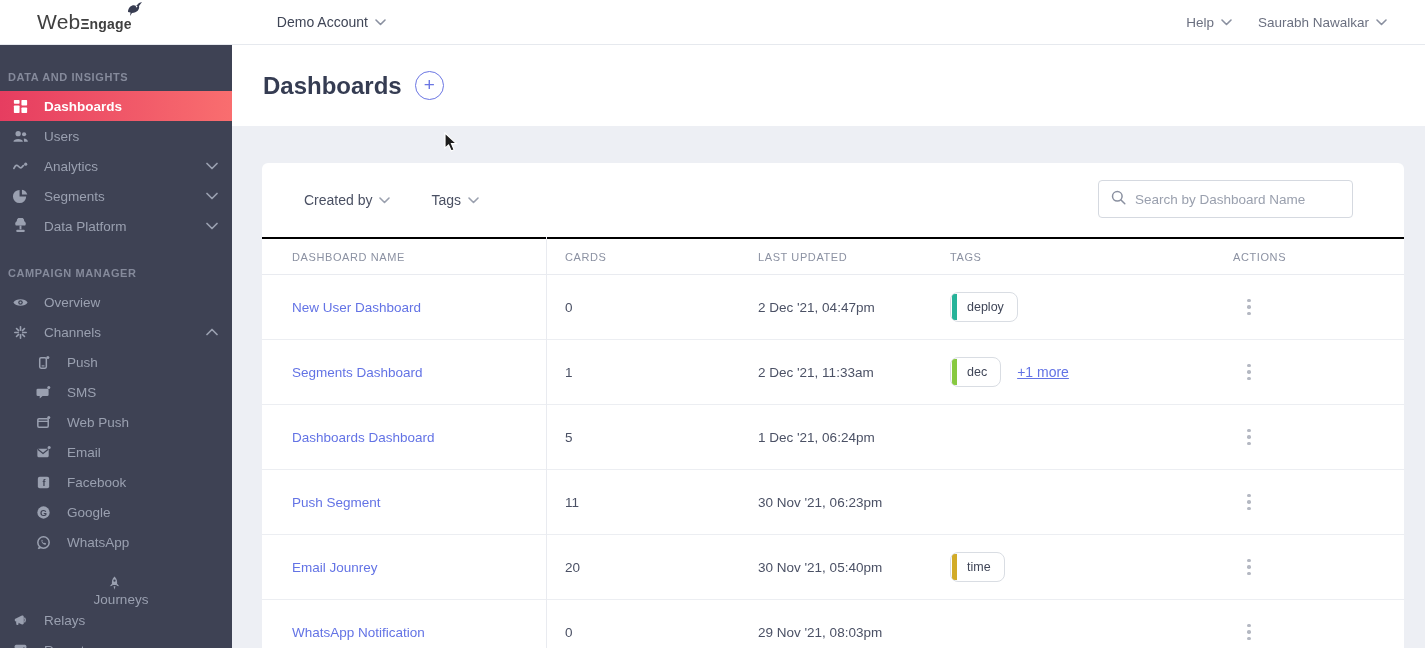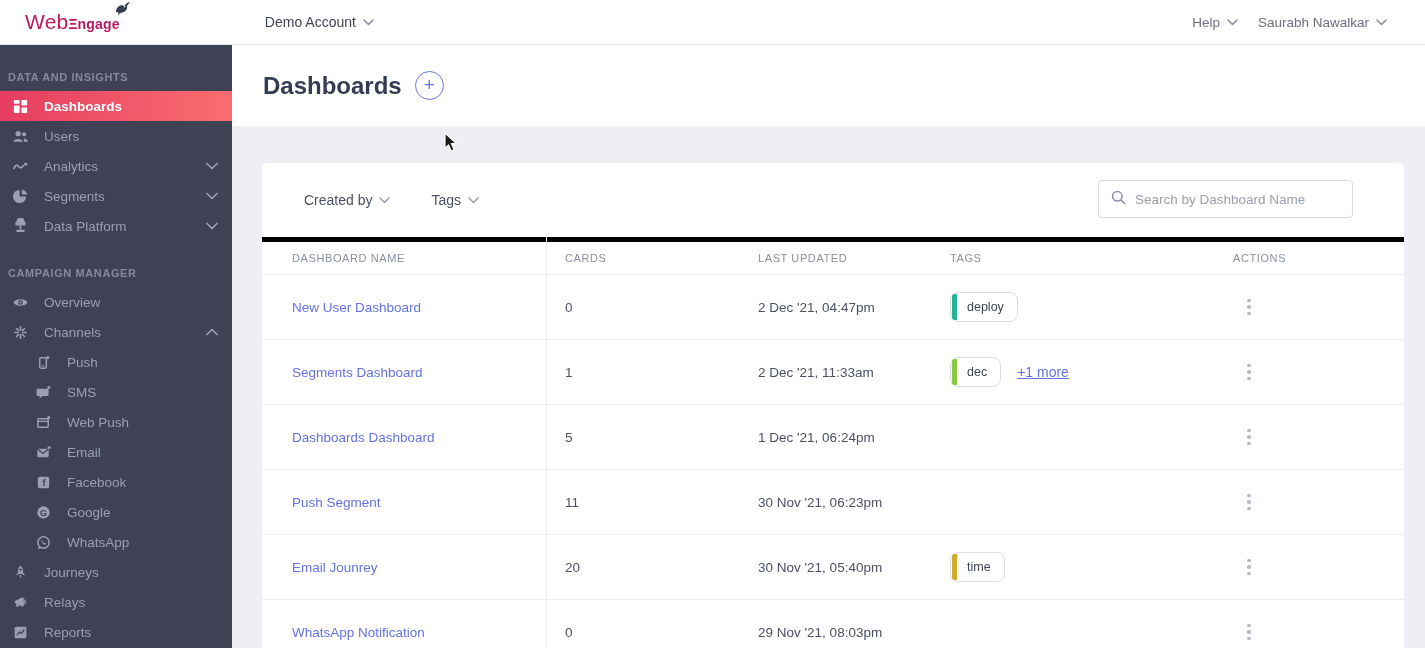--- a/index.html
+++ b/index.html
@@ -2,41 +2,41 @@
 <html><head>
 <meta charset="utf-8">
 <style>
   * { margin:0; padding:0; box-sizing:border-box; }
   html,body { width:1425px; height:648px; overflow:hidden; }
   body { font-family:"Liberation Sans", sans-serif; background:#edeff4; position:relative; color:#4a5063; }
 
   
   .topbar { position:absolute; top:0; left:0; right:0; height:45px; background:#fff;
             border-bottom:1px solid #e6e9ee; display:flex; align-items:center; z-index:20; }
-  .logo { display:flex; align-items:baseline; margin-left:25px; position:relative; color:#be185d; }
+  .logo { display:flex; align-items:baseline; margin-left:37px; position:relative; color:#404040; }
   .logo .logo-web { font-size:21px; font-weight:300; letter-spacing:0.2px; }
   .logo .logo-engage { font-size:14px; font-weight:700; letter-spacing:0.2px; }
   .logo .bird { position:absolute; right:-12px; top:-9px; }
   .acct { display:flex; align-items:center; margin-left:145px; font-size:14px; color:#3f4556; cursor:pointer; }
-  .topbar-right { margin-left:auto; display:flex; align-items:center; gap:20px; margin-right:38px; }
+  .topbar-right { margin-left:auto; display:flex; align-items:center; gap:26px; margin-right:38px; }
   .top-menu { display:flex; align-items:center; font-size:13.5px; color:#6b7080; cursor:pointer; }
   .chev { margin-left:7px; display:inline-flex; }
 
   
   .sidebar { position:absolute; top:45px; left:0; width:232px; bottom:0; background:#3e4254; overflow:hidden; }
   .side-section { padding-top:26px; }
   .side-header { font-size:11px; font-weight:700; letter-spacing:0.6px; color:#858a9b; padding:0 8px 8px 8px; }
   .side-item { height:30px; display:flex; align-items:center; padding-left:10px; padding-right:14px;
                color:#9aa0b0; font-size:13.5px; cursor:pointer; position:relative; }
   .side-item .ic { width:20px; display:inline-flex; justify-content:center; flex:none; }
   .side-item .lbl { margin-left:14px; white-space:nowrap; }
   .side-item .side-chevron { margin-left:auto; display:inline-flex; }
   .side-item.active { background:linear-gradient(90deg,#e63d60,#f96e6f); color:#fff; font-weight:700; }
   .side-item.sub { padding-left:33px; }
-  .side-item.gap-top { margin-top:0; }
+  .side-item.gap-top { margin-top:18px;flex-direction:column; }
 
   
   .main { position:absolute; top:45px; left:232px; right:0; bottom:0; background:#edeff4; }
   .page-header { height:81px; background:#fff; display:flex; align-items:center; padding-left:31px; }
   .page-title { font-size:24px; font-weight:700; color:#353c52; }
   .add-btn { width:29px; height:29px; border-radius:50%; border:1.5px solid #6b76e3; color:#6b76e3;
              display:flex; align-items:center; justify-content:center; margin-left:13px; cursor:pointer;
              font-size:19px; font-weight:400; line-height:1; background:#fff; padding-bottom:2px; }
 
   .card { position:absolute; left:30px; top:118px; width:1142px; bottom:-10px; background:#fff;
@@ -44,21 +44,21 @@
   .card::before { content:""; position:absolute; left:284px; top:74px; bottom:0; width:1px; background:#e9ebf0; }
 
   .filter-bar { height:74px; display:flex; align-items:center; padding-left:42px; position:relative; }
   .filter-dd { display:flex; align-items:center; font-size:14px; color:#4a5063; cursor:pointer; margin-right:41px; }
   .search-box { position:absolute; right:51px; top:17px; width:255px; height:38px; border:1px solid #d5d9e0;
                 border-radius:4px; display:flex; align-items:center; padding:0 12px; background:#fff; }
   .search-box input { border:none; outline:none; flex:1; font-size:13.5px; color:#4a5063; margin-left:9px;
                       font-family:"Liberation Sans", sans-serif; background:transparent; }
   .search-box input::placeholder { color:#9aa0ae; }
 
-  .thead { height:38px; border-top:5px solid #000000; border-bottom:1px solid #e9ebf0;
+  .thead { height:38px; border-top:2px solid #000000; border-bottom:1px solid #e9ebf0;
            display:flex; align-items:center; font-size:11px; color:#8b91a2; letter-spacing:0.6px; }
   .trow { height:65px; border-bottom:1px solid #eceef2; display:flex; align-items:center; font-size:13.5px; }
   .col-name    { width:284px; padding-left:30px; }
   .col-cards   { width:193px; padding-left:19px; }
   .col-updated { width:192px; padding-left:19px; }
   .col-tags    { width:283px; padding-left:19px; display:flex; align-items:center; }
   .col-actions { flex:1; padding-left:19px; display:flex; align-items:center; }
   .dash-link { color:#6373e5; text-decoration:none; cursor:pointer; }
   .cell-text { color:#4b5165; }
 

